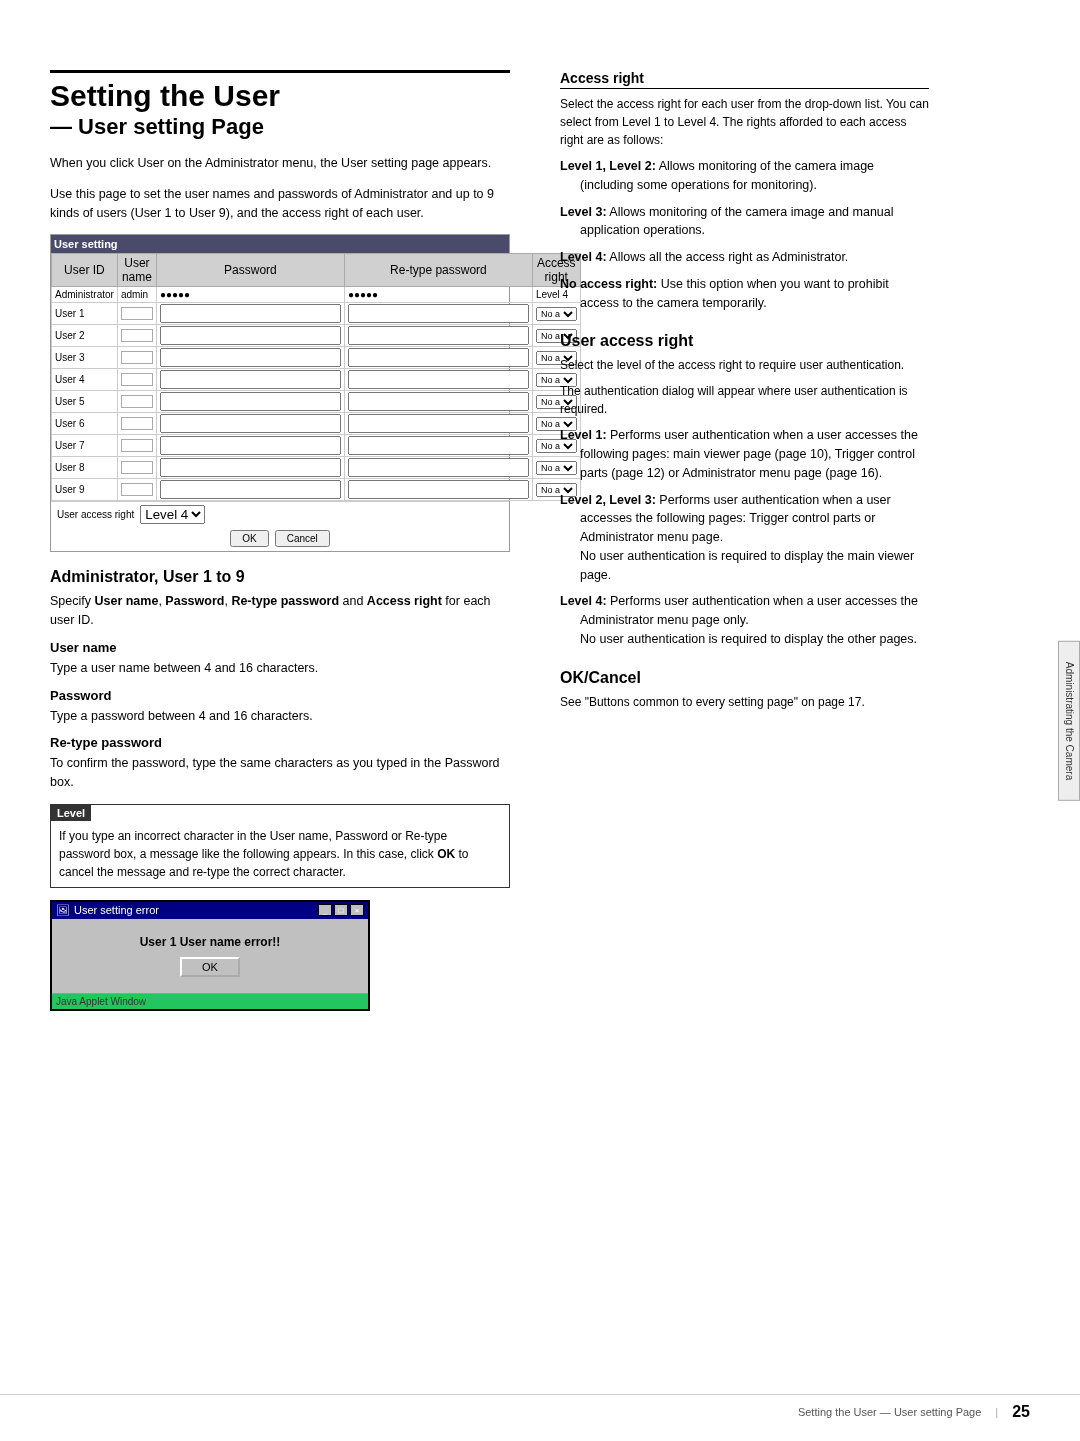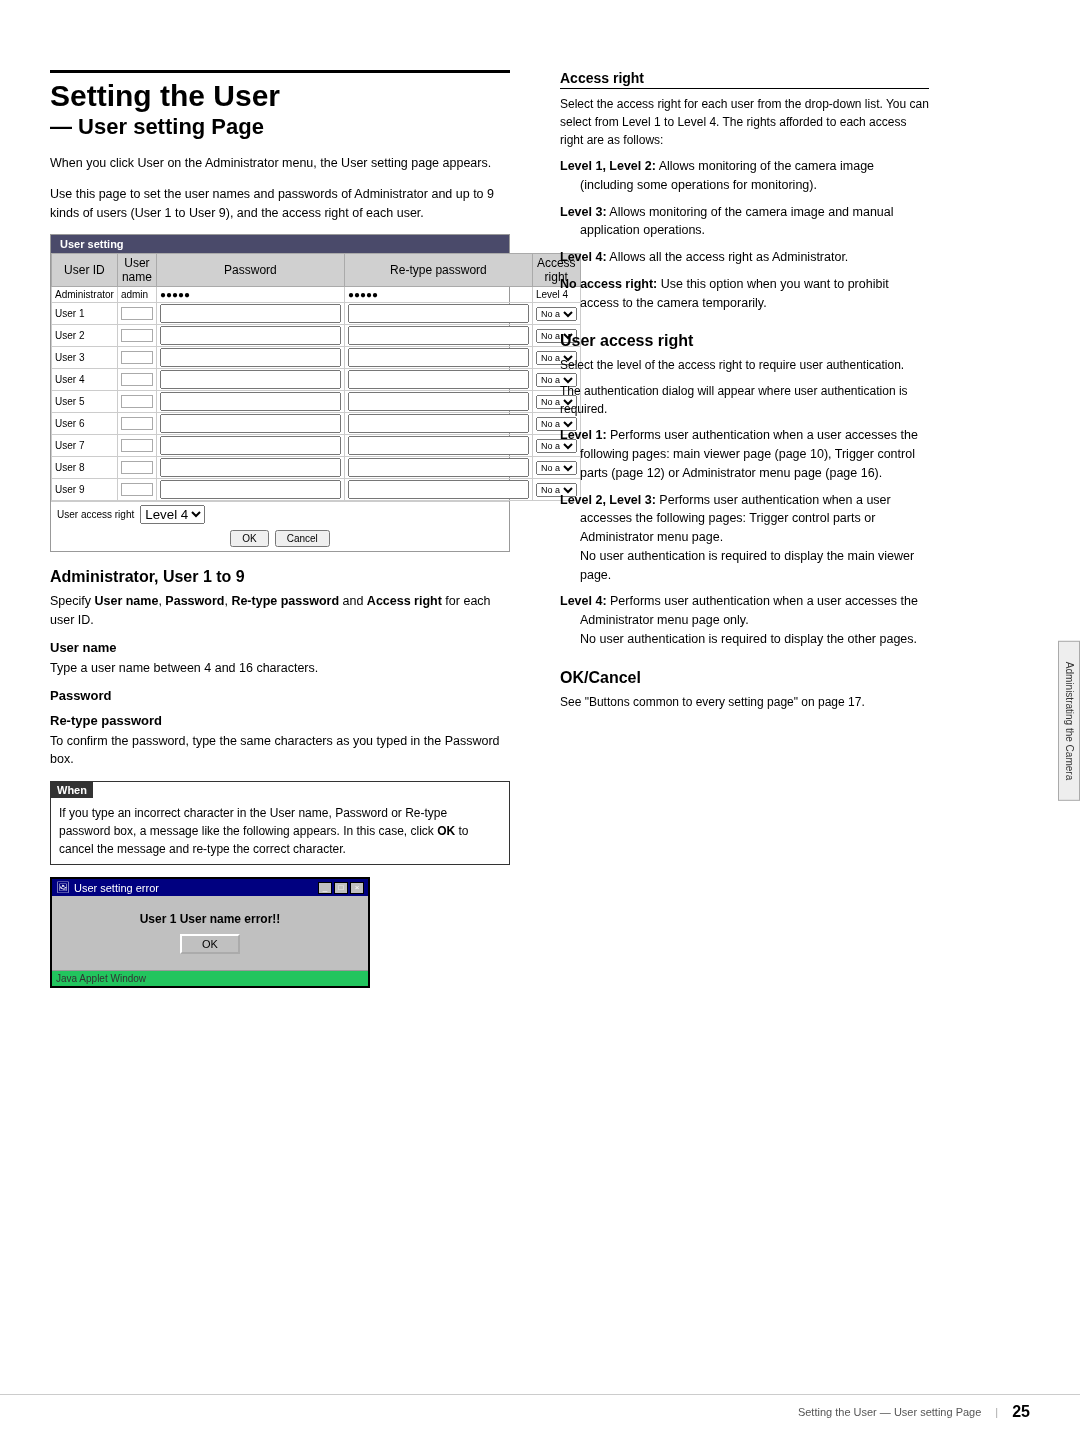--- a/index.html
+++ b/index.html
@@ -48,21 +48,21 @@
     }
     
     .user-setting-box {
       border: 1px solid #999;
       margin-bottom: 16px;
       font-size: 11px;
     }
     .user-setting-header {
       background: #4a4a6a;
       color: #fff;
-      padding: 3px 9px;
+      padding: 3px 3px;
       font-weight: bold;
       font-size: 11px;
     }
     .us-table {
       width: 100%;
       border-collapse: collapse;
     }
     .us-table th {
       background: #d0d0d0;
       border: 1px solid #aaa;
@@ -379,26 +379,27 @@
 
     <h3 class="section-heading">Administrator, User 1 to 9</h3>
     <p class="body-text">
       Specify <b>User name</b>, <b>Password</b>, <b>Re-type password</b> and <b>Access right</b> for each user ID.
     </p>
 
     <h4 class="subsection-heading">User name</h4>
     <p class="body-text">Type a user name between 4 and 16 characters.</p>
 
     <h4 class="subsection-heading">Password</h4>
+    <p class="body-text">Type a password between 4 and 16 characters.</p>
 
     <h4 class="subsection-heading">Re-type password</h4>
     <p class="body-text">To confirm the password, type the same characters as you typed in the Password box.</p>
 
     <div class="note-box">
-      <span class="note-label">When</span>
+      <span class="note-label">Level</span>
       <p class="note-content">
         If you type an incorrect character in the User name, Password or Re-type password box, a message like the following appears.  In this case, click <b>OK</b> to cancel the message and re-type the correct character.
       </p>
     </div>
 
     <div class="dialog-screenshot">
       <div class="dialog-titlebar">
         <div class="dialog-titlebar-left">
           <span>🖼</span>
           <span>User setting error</span>

